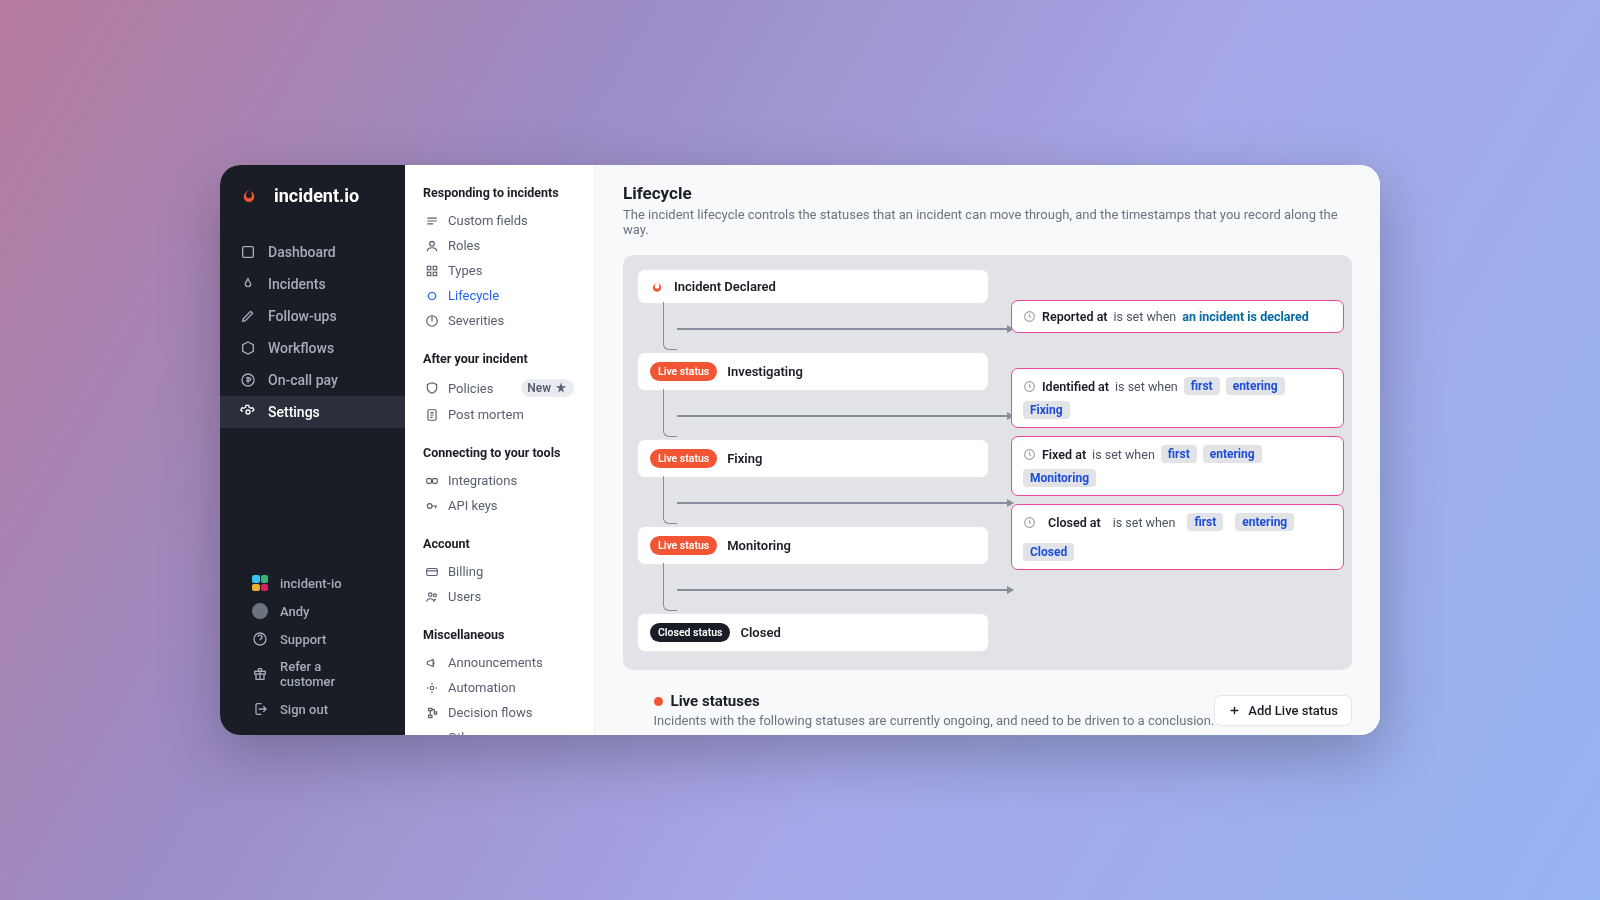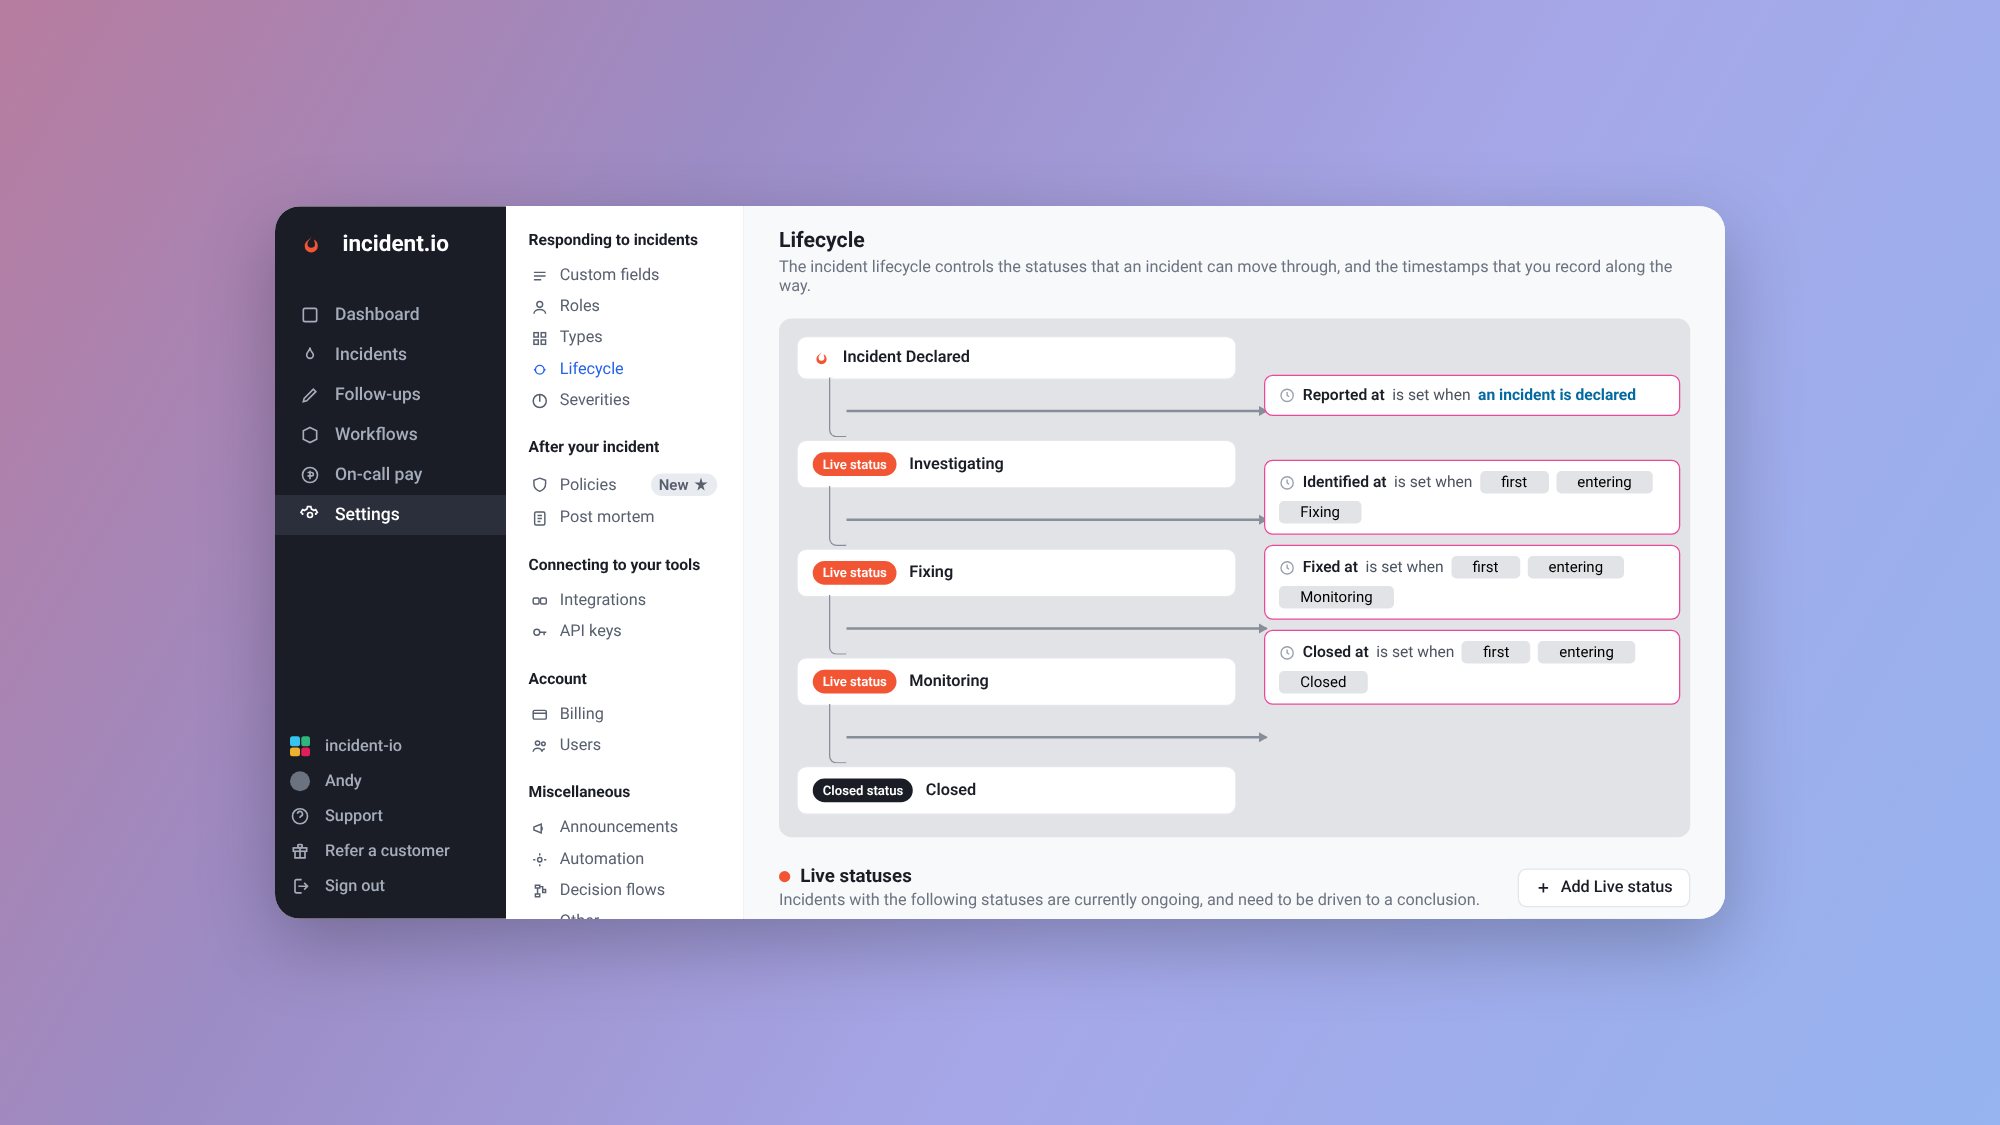--- a/index.html
+++ b/index.html
@@ -6,21 +6,21 @@
 body{width:1600px;height:900px;background:linear-gradient(120deg,#b77c9f 0%,#9c8cc5 30%,#a6a7e8 60%,#96b4f0 100%);display:flex;align-items:center;justify-content:center;overflow:hidden}
 .window{width:1160px;height:570px;background:#fff;border-radius:20px;display:flex;overflow:hidden;box-shadow:0 20px 60px rgba(0,0,0,0.25)}
 .sidebar{width:185px;background:#1a1d26;display:flex;flex-direction:column;padding:20px 0 12px}
 .logo{display:flex;align-items:center;gap:16px;padding:0 20px 30px;color:#fff;font-weight:700;font-size:18px}
 .logo-icon{width:18px;height:18px;color:#f25533}
 .nav-main{flex:1}
 .nav-item{display:flex;align-items:center;gap:12px;padding:8px 20px;color:#a5acba;font-size:14px;font-weight:500;cursor:pointer}
 .nav-item.active{background:#2b2f3b;color:#fff}
 .nav-item svg,.nav-item .ico{width:16px;height:16px;flex-shrink:0}
 .nav-footer{padding:0;font-size:13px}
-.nav-footer .nav-item{padding:6px 12px;font-size:13px}
+.nav-footer .nav-item{padding:6px 32px;font-size:13px}
 .avatar{width:16px;height:16px;border-radius:50%;background:#6b7280}
 .slack-ico{width:16px;height:16px;display:grid;grid-template-columns:1fr 1fr;grid-template-rows:1fr 1fr;gap:1px}
 .slack-ico span{border-radius:2px}
 .slack-ico span:nth-child(1){background:#36c5f0}.slack-ico span:nth-child(2){background:#2eb67d}.slack-ico span:nth-child(3){background:#ecb22e}.slack-ico span:nth-child(4){background:#e01e5a}
 .settings-col{width:190px;background:#fff;border-right:1px solid #edeef0;padding:20px 14px;overflow-y:auto}
 .sg-title{font-size:12.5px;font-weight:700;color:#1a1d26;margin:0 0 8px 4px}
 .sg{margin-bottom:18px}
 .sg-item{display:flex;align-items:center;gap:9px;padding:5px 6px;color:#585f6e;font-size:13px;cursor:pointer;border-radius:6px}
 .sg-item.active{color:#2563eb}
 .sg-item svg{width:14px;height:14px;flex-shrink:0}
@@ -34,23 +34,23 @@
 .connector-line{width:14px;border-left:1.5px solid #888e99;border-bottom:1.5px solid #888e99;border-bottom-left-radius:6px;position:relative;top:-2px}
 .flame-icon{color:#f25533;width:14px;height:14px}
 .badge-live{background:#f25533;color:#fff;font-size:10.5px;font-weight:600;padding:3px 8px;border-radius:10px}
 .badge-closed{background:#1a1d26;color:#fff;font-size:10.5px;font-weight:600;padding:3px 8px;border-radius:10px}
 .arrow-row{position:relative;height:0}
 .arrow-line{position:absolute;left:40px;height:1.5px;background:#888e99;width:336px;top:-24px}
 .arrow-line::after{content:'';position:absolute;right:-1px;top:-3.5px;border-left:7px solid #888e99;border-top:4px solid transparent;border-bottom:4px solid transparent}
 .info-card{position:absolute;left:388px;background:#fff;border:1px solid #ec4899;border-radius:7px;padding:8px 11px;font-size:12.5px;color:#4c5360;display:flex;align-items:center;gap:6px;flex-wrap:wrap;width:333px}
 .info-card .ts{font-weight:600;color:#1a1d26}
 .info-card .bold{font-weight:700;color:#0369a1}
-.chip{background:#e1e3e6;padding:2px 17px;border-radius:4px;font-weight:400;color:#000000;font-size:12px}
+.chip{background:#e1e3e6;padding:2px 7px;border-radius:4px;font-weight:700;color:#1d4ed8;font-size:12px}
 .clock-icon{width:13px;height:13px;color:#9aa0ac;flex-shrink:0}
-.section-header{display:flex;align-items:center;justify-content:space-between;margin-bottom:4px}
+.section-header{display:flex;align-items:center;justify-content:flex-end;margin-bottom:4px}
 .section-title{display:flex;align-items:center;gap:8px;font-size:15px;font-weight:700;color:#1a1d26}
 .dot-live{width:9px;height:9px;border-radius:50%;background:#f25533}
 .btn-add{background:#fff;border:1px solid #e4e6ea;border-radius:7px;padding:7px 13px;font-size:13px;font-weight:500;color:#1a1d26;display:flex;align-items:center;gap:7px;cursor:pointer}
 </style>
 </head>
 <body>
 
 <div class="window">
 
   <div class="sidebar">
@@ -337,21 +337,21 @@
           <svg class="clock-icon" viewBox="0 0 24 24" fill="none" stroke="currentColor" stroke-width="2">
             <circle cx="12" cy="12" r="9"></circle>
             <path d="M12 7v5l3 2"></path>
           </svg>
           <span class="ts">Fixed at</span> 
           <span>is set when</span> 
           <span class="chip">first</span> 
           <span class="chip">entering</span> 
           <span class="chip">Monitoring</span>
         </div>
-        <div class="info-card" style="top: 249px;">
+        <div class="info-card" style="top: 249px; gap: 12px;">
           <svg class="clock-icon" viewBox="0 0 24 24" fill="none" stroke="currentColor" stroke-width="2">
             <circle cx="12" cy="12" r="9"></circle>
             <path d="M12 7v5l3 2"></path>
           </svg>
           <span class="ts">Closed at</span> 
           <span>is set when</span> 
           <span class="chip">first</span> 
           <span class="chip">entering</span> 
           <span class="chip">Closed</span>
         </div>

